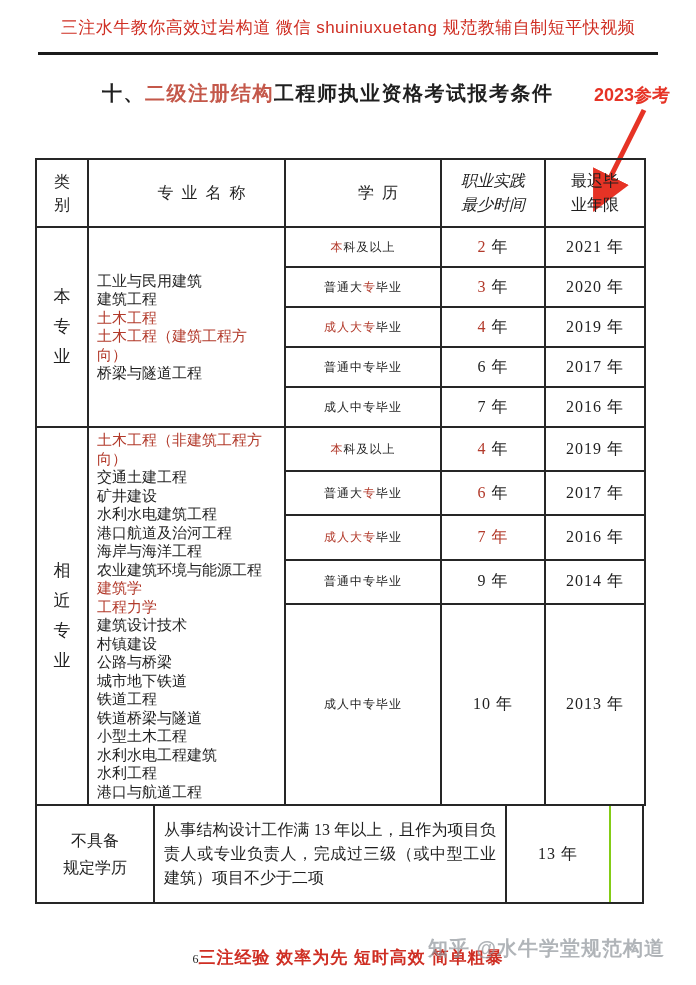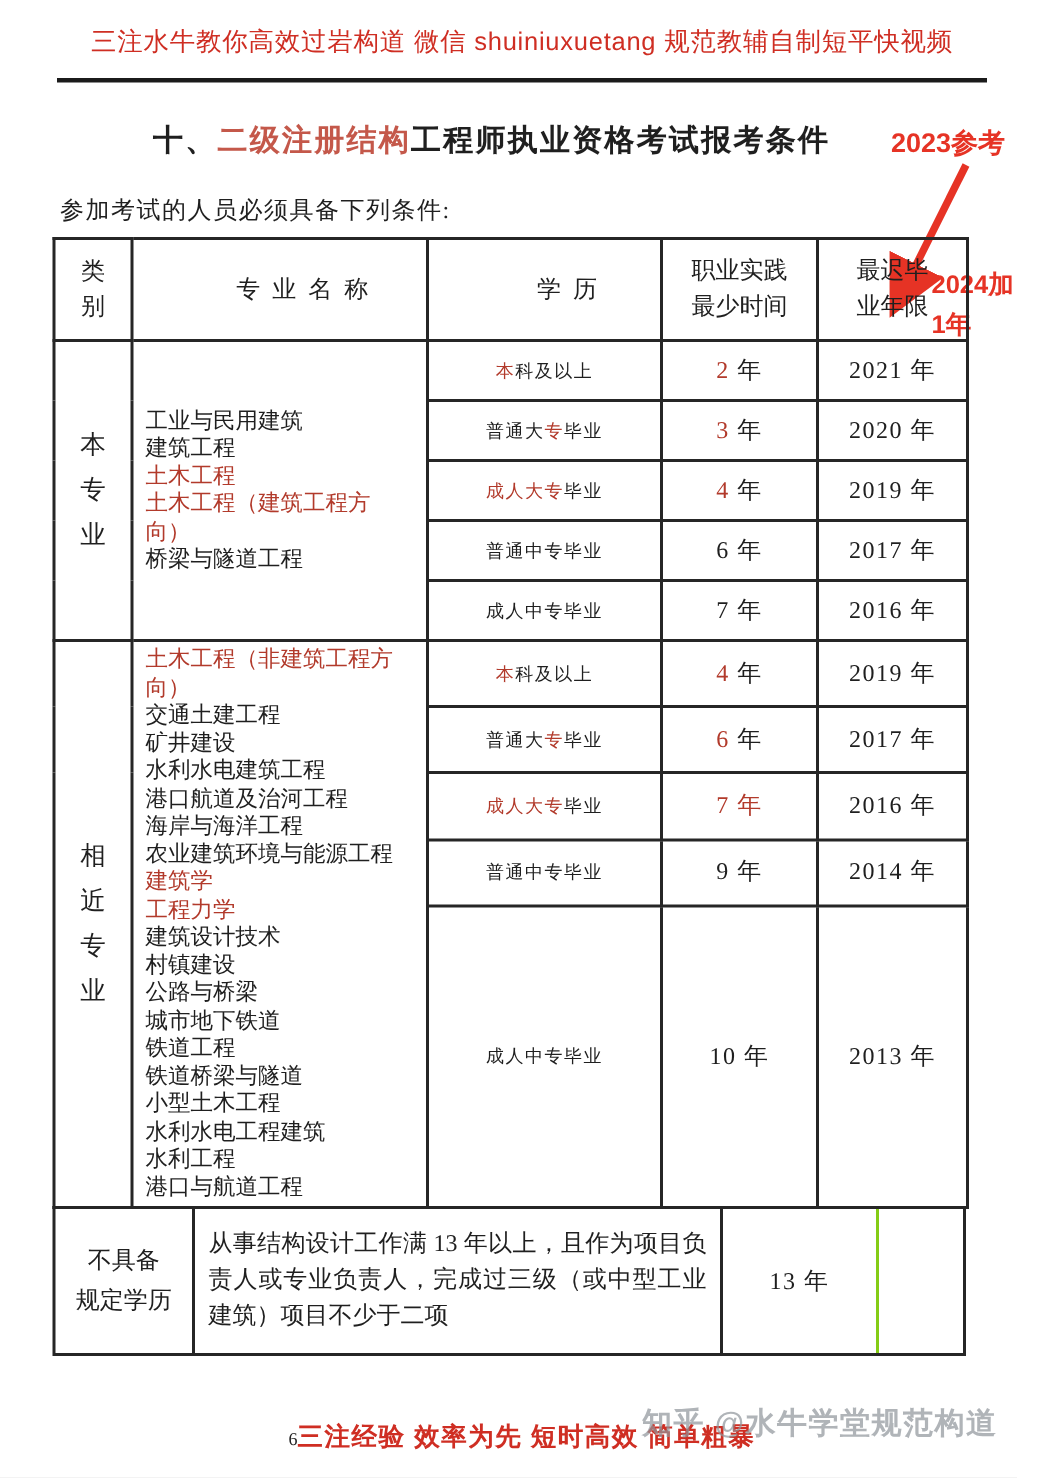--- a/index.html
+++ b/index.html
@@ -21,32 +21,32 @@
         font-weight:bold;color:var(--annotation-red,#e63325);
         font-family:"Liberation Sans",sans-serif;}
   .tablewrap{position:absolute;top:158px;left:35px;width:609px;}
   table{border-collapse:collapse;table-layout:fixed;width:609px;}
   th,td{border:2px solid #262626;padding:0;font-weight:normal;
         vertical-align:middle;text-align:center;}
   thead tr{height:68px;}
   th{font-size:16px;}
   .hnarrow{width:1.3em;margin:0 auto;word-break:break-all;line-height:23px;}
   .hsp2{letter-spacing:2px;padding-left:32px;}
-  .hwrap4{width:4.3em;margin:0 auto;word-break:break-all;line-height:24px;}
+  .hwrap4{width:4.3em;margin:0 auto;word-break:break-all;line-height:24px;font-style:italic;}
   .hwrap3{width:3.2em;margin:0 auto;word-break:break-all;line-height:24px;}
   tr.g1{height:40px;} tr.g2{height:44px;} tr.g2.big{height:200px;}
   td.cat{font-size:17px;}
   td.cat .vert{width:1.1em;margin:0 auto;word-break:break-all;line-height:30px;letter-spacing:0;}
   td.majors{text-align:left;padding:3px 8px;font-size:15px;line-height:18.5px;border-radius:11px;}
   td.edu{font-size:12px;letter-spacing:1px;}
   td.prac,td.year{font-size:16px;letter-spacing:1px;}
   .red{color:var(--table-red,#b23a2b);}
   .bottomrow{display:flex;width:609px;height:100px;margin-top:-2px;box-sizing:border-box;
         border:2px solid #262626;font-size:16px;}
-  .b-cat{width:93px;border-right:2px solid #262626;display:flex;align-items:center;
+  .b-cat{width:118px;border-right:2px solid #262626;display:flex;align-items:center;
         justify-content:center;white-space:pre-line;text-align:center;line-height:27px;
         box-sizing:border-box;}
   .b-req{width:352px;border-right:2px solid #262626;display:flex;align-items:center;
         box-sizing:border-box;padding:2px 9px;}
   .b-req .txt{text-align:justify;line-height:24px;}
   .b-prac{width:104px;border-right:2px solid #84cc16;display:flex;align-items:center;
         justify-content:center;box-sizing:border-box;letter-spacing:1px;}
   .b-year{flex:1;}
   .footer{position:absolute;top:946px;left:0;right:0;text-align:center;}
   .pnum{font-size:12px;color:#222;}
@@ -71,26 +71,21 @@
 
   <svg class="arrow" width="80" height="112" viewBox="0 0 80 112">
     <defs>
       <marker id="ah" markerWidth="8" markerHeight="8" refX="4" refY="4" orient="auto">
         <path d="M0,0 L8,4 L0,8 z" fill="#e63325"></path>
       </marker>
     </defs>
     <line x1="61" y1="10" x2="19" y2="94" stroke="#e63325" stroke-width="5" marker-end="url(#ah)"></line>
   </svg>
 
-  <div class="note2024">
-    <div>2024加</div>
-    <div>1年</div>
-  </div>
-
-  <div class="intro">参加考试的人员必须具备下列条件:</div>
+
 
   <div class="tablewrap">
     <table>
       <colgroup>
         <col style="width:52px">
           <col style="width:197px">
           <col style="width:156px">
         <col style="width:104px">
           <col style="width:100px">
       </colgroup>

